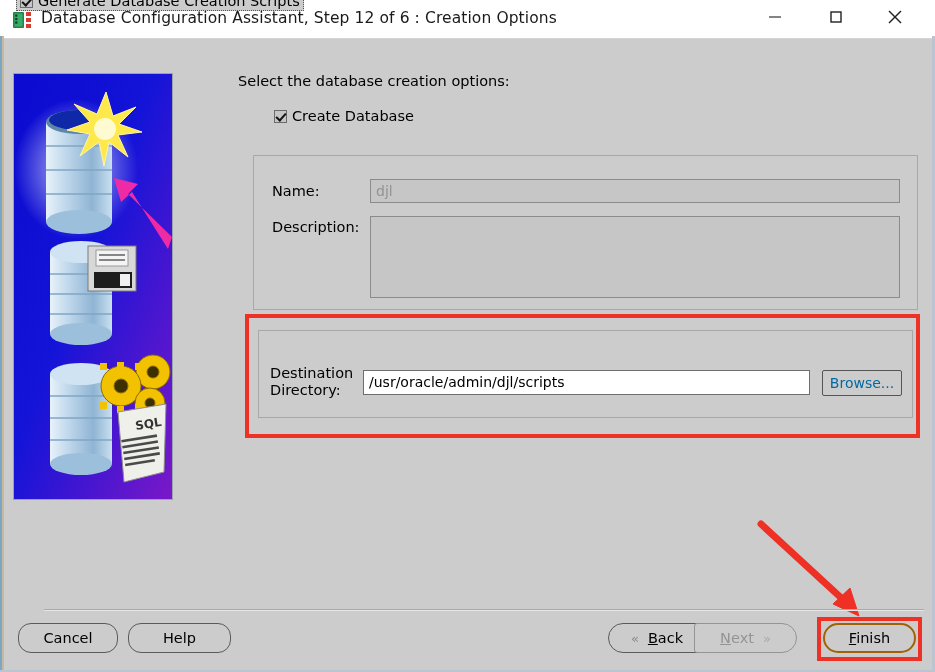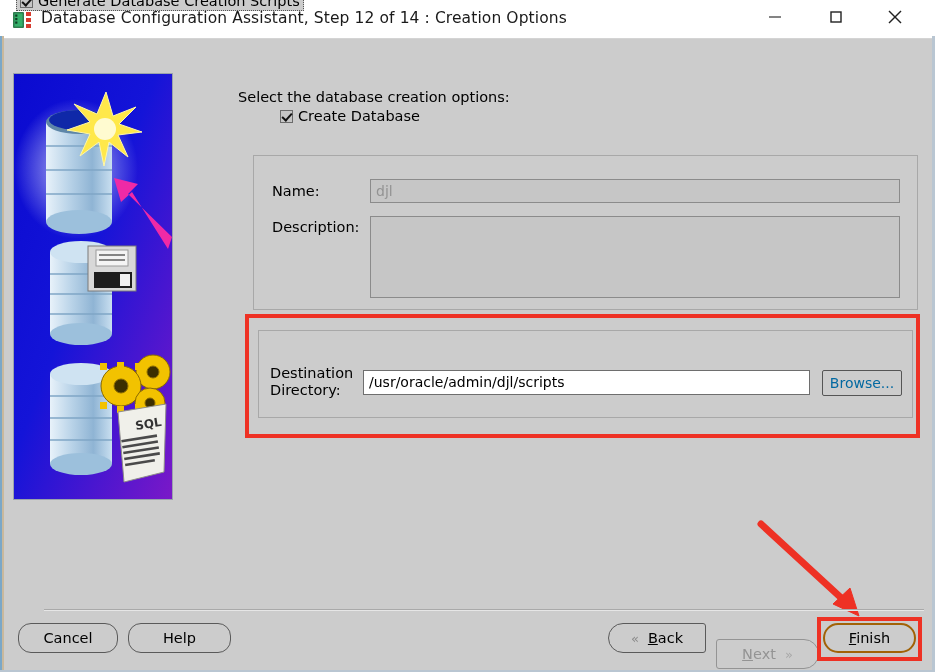--- a/index.html
+++ b/index.html
@@ -87,21 +87,20 @@
     overflow: hidden;
   }
 
   
   #instruction {
     position: absolute;
     left: 238px; top: 73px;
     font-size: 14.5px;
     color: #000;
     white-space: nowrap;
-    margin-top: 16px;
   }
 
   
   .cbx {
     width: 13px; height: 13px;
     border: 1px solid #6b6b6b;
     background: #c6c6c6;
     box-sizing: border-box;
     position: relative;
     display: inline-block;
@@ -121,21 +120,21 @@
     display: flex;
     align-items: center;
     gap: 5px;
     font-size: 14.5px;
     color: #000;
     white-space: nowrap;
   }
 
   #create-db-row {
     position: absolute;
-    left: 280px; top: 108px;
+    left: 274px; top: 108px;
   }
 
   
   #group-template {
     position: absolute;
     left: 253px; top: 155px;
     width: 665px; height: 155px;
     border: 1px solid #a8a8a8;
     border-top: 1px solid #a8a8a8;
     box-sizing: border-box;
@@ -313,25 +312,24 @@
     gap: 9px;
     font-size: 14.5px;
     color: #000;
     cursor: default;
   }
   #btn-back {
     left: 0; width: 98px;
     border-radius: 15px 3px 3px 15px;
   }
   #btn-next {
-    left: 108px; width: 103px;
+    left: 86px; width: 103px;
     border-radius: 3px 15px 15px 3px;
     color: #949494;
     border-color: #949494;
-    margin-top: 16px;
   }
   .chev { font-size: 13px; color: #8a8a8a; }
   #btn-next .chev { color: #a8a8a8; }
   .mnem { text-decoration: underline; }
 
   #finish-annot {
     position: absolute;
     left: 817px; top: 617px;
     width: 105px; height: 44px;
     border: 4px solid #ee3124;
@@ -355,21 +353,21 @@
         <rect x="1" y="2" width="11" height="16" rx="1" fill="#2f7d4f"></rect>
         <rect x="2.5" y="3.5" width="8" height="13" fill="#35b06a"></rect>
         <rect x="3.2" y="4.5" width="2.2" height="2.2" fill="#0d3d23"></rect>
         <rect x="3.2" y="8" width="2.2" height="2.2" fill="#0d3d23"></rect>
         <rect x="3.2" y="11.5" width="2.2" height="2.2" fill="#0d3d23"></rect>
         <rect x="14" y="2" width="5" height="4" fill="#d63c2f"></rect>
         <rect x="14" y="8" width="5" height="4" fill="#d63c2f"></rect>
         <rect x="14" y="14" width="5" height="4" fill="#d63c2f"></rect>
       </svg>
     </span>
-    <div id="title-text">Database Configuration Assistant, Step 12 of 14 : Creation Options</div>
+    <div id="title-text">Database Configuration Assistant, Step 12 of 6 : Creation Options</div>
 
     <div class="win-btn" id="btn-min">
       <span class="win-glyph">
         <svg width="16" height="16" viewBox="0 0 16 16">
           <line x1="2" y1="8" x2="14" y2="8" stroke="#333" stroke-width="1.2"></line>
         </svg>
       </span>
     </div>
     <div class="win-btn" id="btn-max">
       <span class="win-glyph">

